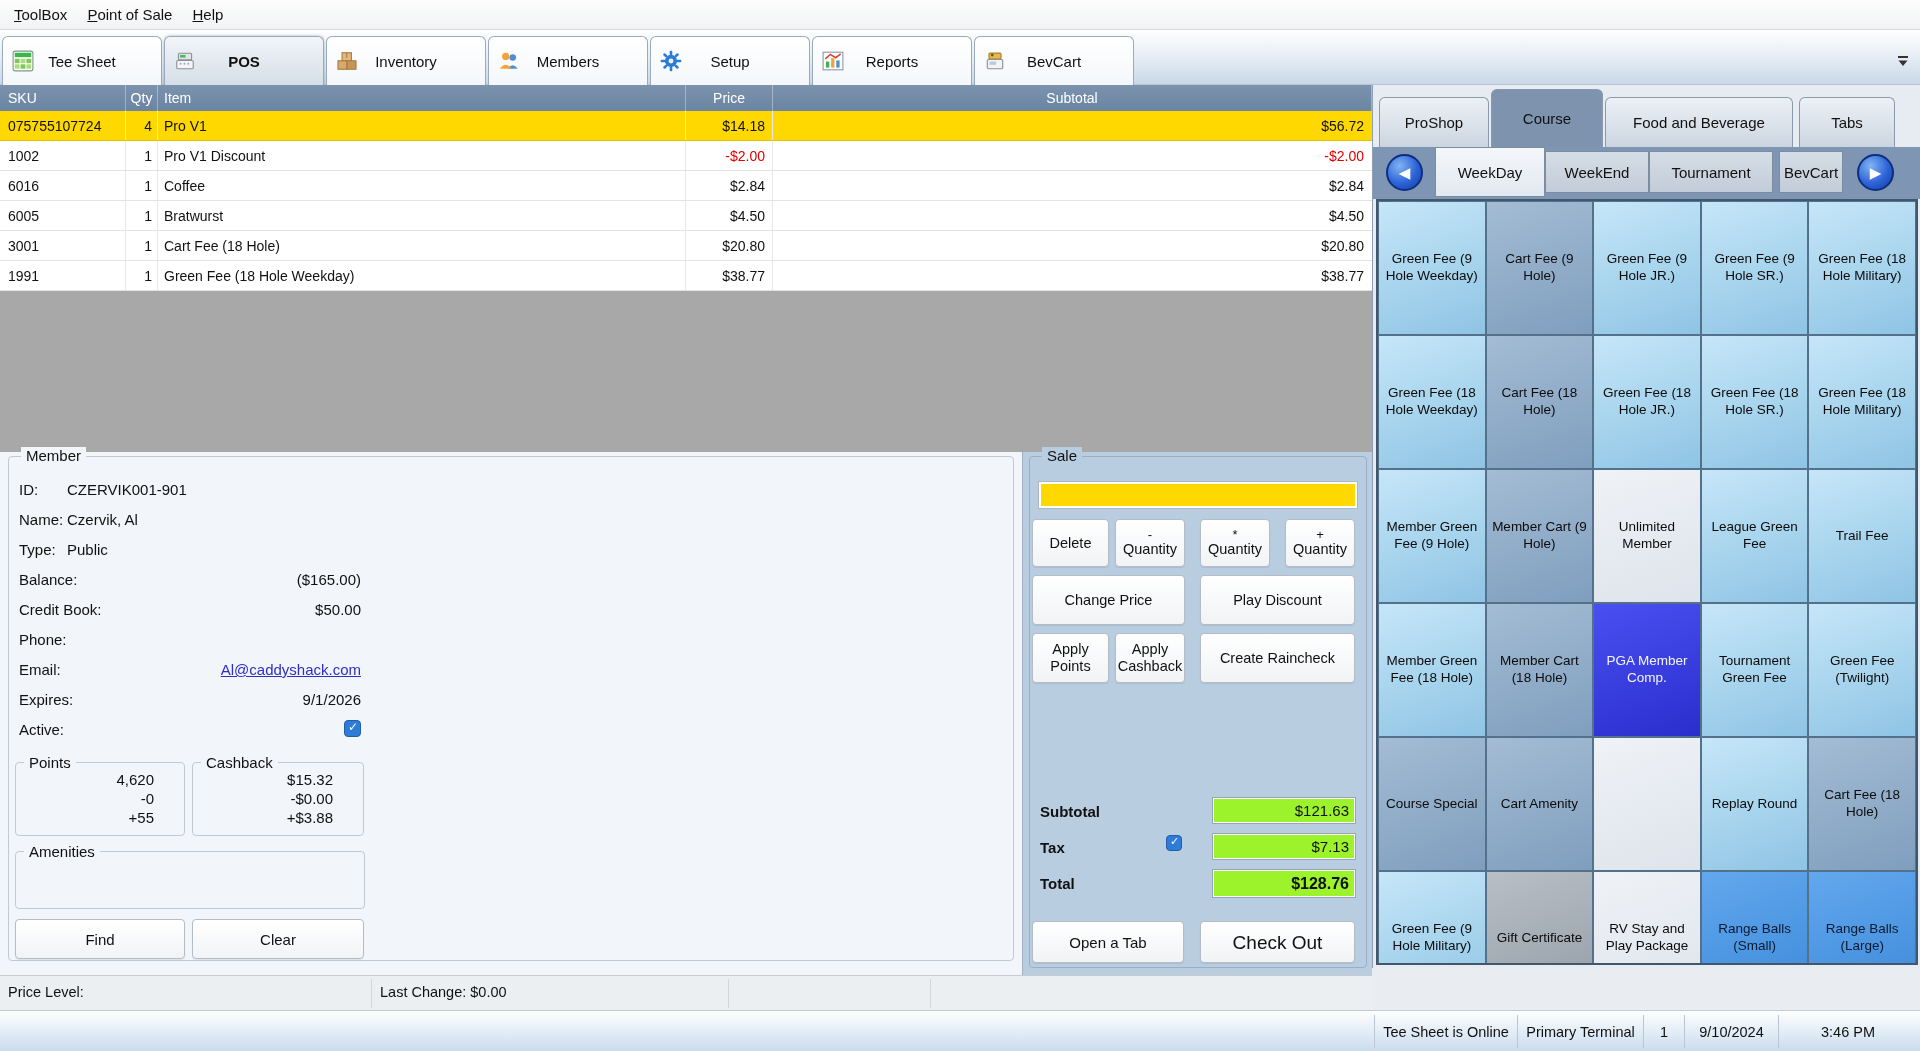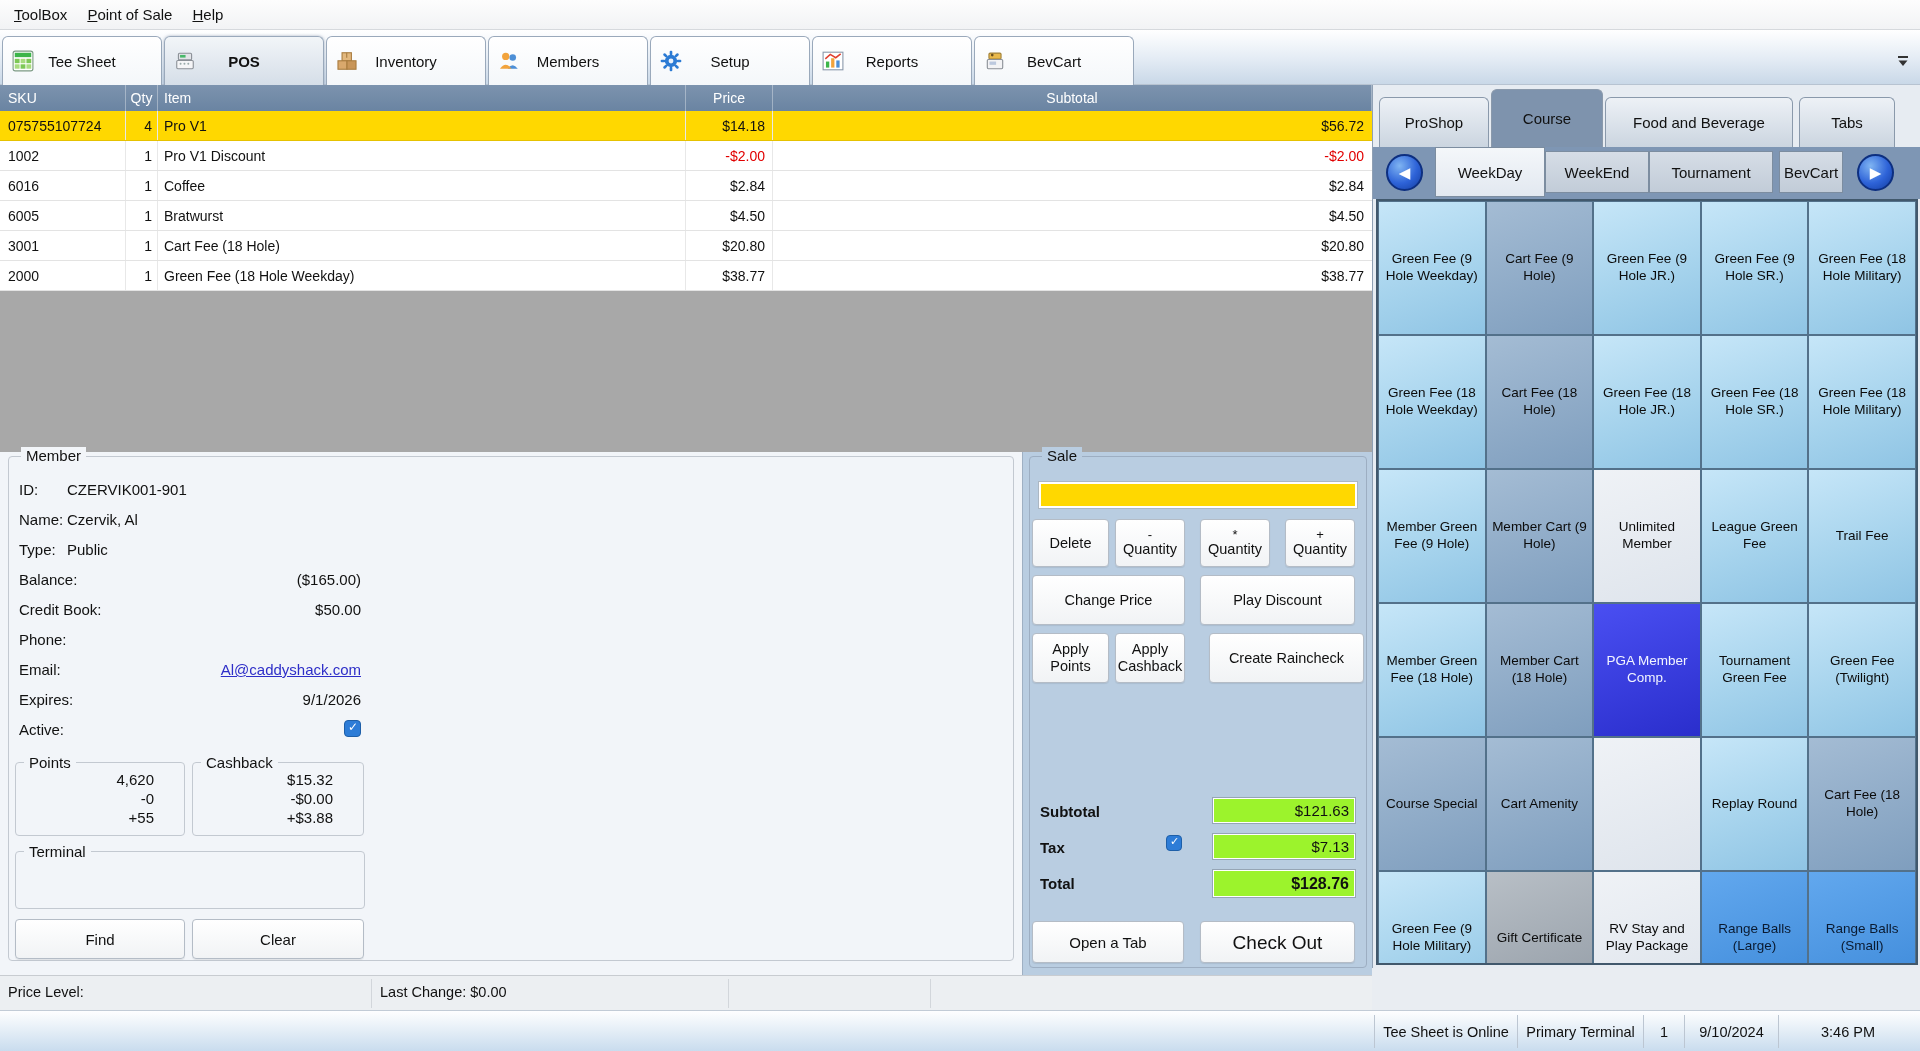--- a/index.html
+++ b/index.html
@@ -73,21 +73,21 @@
   .sale-btn { position:absolute; font-size:14.5px; line-height:17px; }
   .qsign { font-size:13px; line-height:13px; }
   .b-delete { left:2px;  top:62px;  width:77px;  height:48px; }
   .b-qminus { left:85px; top:62px;  width:70px;  height:48px; }
   .b-qstar  { left:170px;top:62px;  width:70px;  height:48px; }
   .b-qplus  { left:255px;top:62px;  width:70px;  height:48px; }
   .b-chprice{ left:2px;  top:118px; width:153px; height:50px; }
   .b-disc   { left:170px;top:118px; width:155px; height:50px; }
   .b-apoints{ left:2px;  top:176px; width:77px;  height:50px; }
   .b-acash  { left:85px; top:176px; width:70px;  height:50px; }
-  .b-rain   { left:170px;top:176px; width:155px; height:50px;margin-left:9px; }
+  .b-rain   { left:170px;top:176px; width:155px; height:50px; }
   .tot-label { position:absolute; left:10px; font-size:15px; font-weight:bold; }
   .money { position:absolute; left:182px; width:144px; height:27px; background:#9CF32C; border:1px solid #96A5B5; box-shadow:inset 0 0 0 1px #fff; display:flex; align-items:center; justify-content:flex-end; padding:0 6px; font-size:15px; }
   .money.total { height:29px; font-weight:bold; font-size:16px; }
   .tax-check { left:136px; top:378px; width:16px; height:16px; }
   .tax-check::after { font-size:11px; left:3px; top:-1px; }
   .b-opentab { left:2px; top:464px; width:152px; height:42px; font-size:15px; }
   .b-checkout{ left:170px;top:464px; width:155px; height:42px; font-size:19px; }
 
   
   .right-panel { position:absolute; left:1372px; top:85px; width:548px; height:883px; background:#E7ECF2; border-left:1px solid #8FA0B4; }
@@ -264,21 +264,21 @@
           <span class="c-sub">$4.50</span>
         </div>
         <div class="trow">
           <span class="c-sku">3001</span>
           <span class="c-qty">1</span>
           <span class="c-item">Cart Fee (18 Hole)</span>
           <span class="c-price">$20.80</span>
           <span class="c-sub">$20.80</span>
         </div>
         <div class="trow">
-          <span class="c-sku">2000</span>
+          <span class="c-sku">1991</span>
           <span class="c-qty">1</span>
           <span class="c-item">Green Fee (18 Hole Weekday)</span>
           <span class="c-price">$38.77</span>
           <span class="c-sub">$38.77</span>
         </div>
       </div>
   </div>
 
   <div class="member-panel">
     <div class="groupbox member-gb">
@@ -331,21 +331,21 @@
       </div>
       <div class="mini-gb cashback-gb">
         <span class="gb-title">Cashback</span>
         <div class="mini-lines">
           <div>$15.32</div>
           <div>-$0.00</div>
           <div>+$3.88</div>
         </div>
       </div>
       <div class="mini-gb amenities-gb">
-        <span class="gb-title">Terminal</span>
+        <span class="gb-title">Amenities</span>
       </div>
       <div class="btn find-btn">Find</div>
       <div class="btn clear-btn">Clear</div>
     </div>
   </div>
 
   <div class="sale-panel">
     <div class="groupbox sale-gb">
       <span class="gb-title">Sale</span>
       <input class="scan-input" type="text" value="" style="">
@@ -471,24 +471,24 @@
         <div class="gcell s-light">
           <span>Green Fee (9 Hole Military)</span>
         </div>
         <div class="gcell s-gray">
           <span>Gift Certificate</span>
         </div>
         <div class="gcell s-pale">
           <span>RV Stay and Play Package</span>
         </div>
         <div class="gcell s-bright">
+          <span>Range Balls (Small)</span>
+        </div>
+        <div class="gcell s-bright">
           <span>Range Balls (Large)</span>
-        </div>
-        <div class="gcell s-bright">
-          <span>Range Balls (Small)</span>
         </div>
       </div>
   </div>
 
   <div class="statusbar-left">
     <span class="seg-text" style="left:8px">Price Level:</span>
     <div class="sb-divider" style="left:371px"></div>
     <span class="seg-text" style="left:380px">Last Change: $0.00</span>
     <div class="sb-divider" style="left:728px"></div>
     <div class="sb-divider" style="left:930px"></div>

